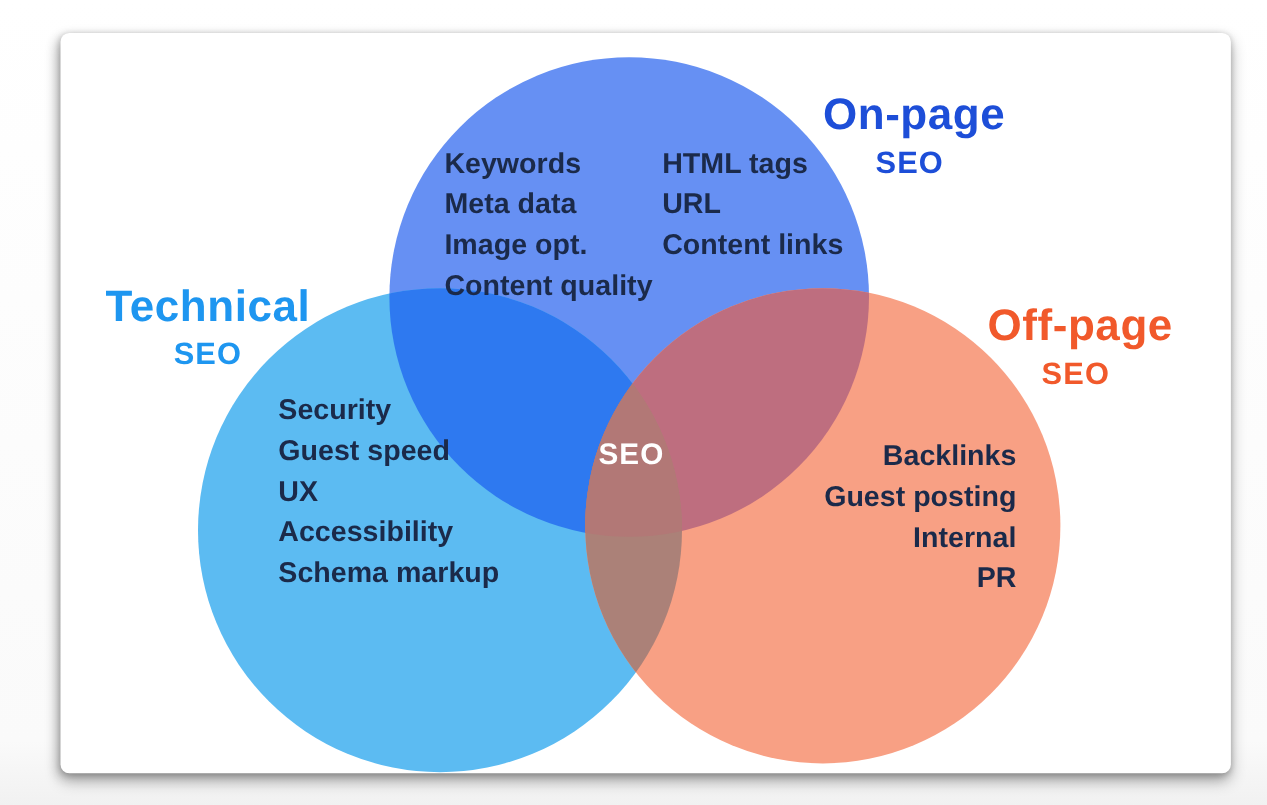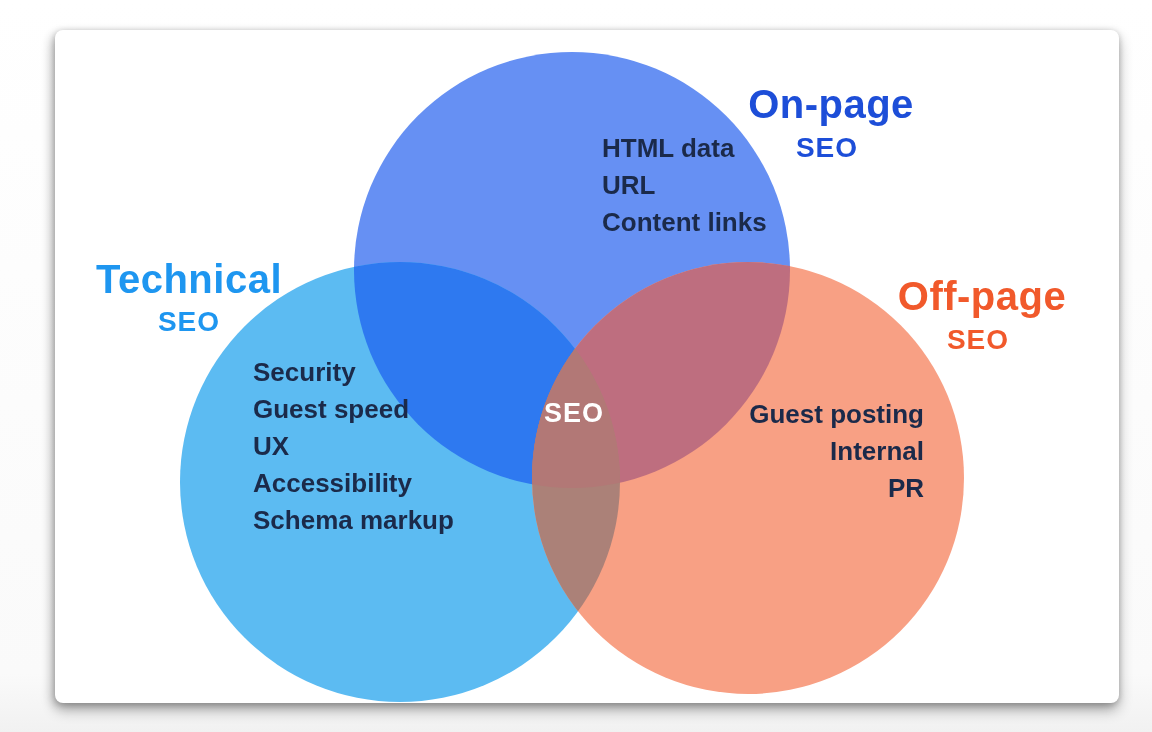--- a/index.html
+++ b/index.html
@@ -77,35 +77,42 @@
 
   <div class="abs title title-onpage" style="left:776px;top:54px;">On-page</div>
   <div class="abs subtitle subtitle-onpage" style="left:772px;top:104px;">SEO</div>
 
   <div class="abs title title-technical" style="left:134px;top:229px;">Technical</div>
   <div class="abs subtitle subtitle-technical" style="left:134px;top:278px;">SEO</div>
 
   <div class="abs title title-offpage" style="left:927px;top:246px;">Off-page</div>
   <div class="abs subtitle subtitle-offpage" style="left:923px;top:296px;">SEO</div>
 
+  <div class="abs item-list" style="left:349px;top:100px;">
+      <div>Keywords</div>
+      <div>Meta data</div>
+      <div>Image opt.</div>
+      <div>Content quality</div>
+    </div>
   <div class="abs item-list" style="left:547px;top:100px;">
-      <div>HTML data</div>
+      <div>HTML tags</div>
       <div>URL</div>
       <div>Content links</div>
     </div>
 
   <div class="abs item-list" style="left:198px;top:324px;">
       <div>Security</div>
       <div>Guest speed</div>
       <div>UX</div>
       <div>Accessibility</div>
       <div>Schema markup</div>
     </div>
 
   <div class="abs item-list right" style="right:195px;top:366px;">
+      <div>Backlinks</div>
       <div>Guest posting</div>
       <div>Internal</div>
       <div>PR</div>
     </div>
 
   <div class="abs center-label" style="left:519px;top:370px;">SEO</div>
 
 </div>
 
 </body></html>

